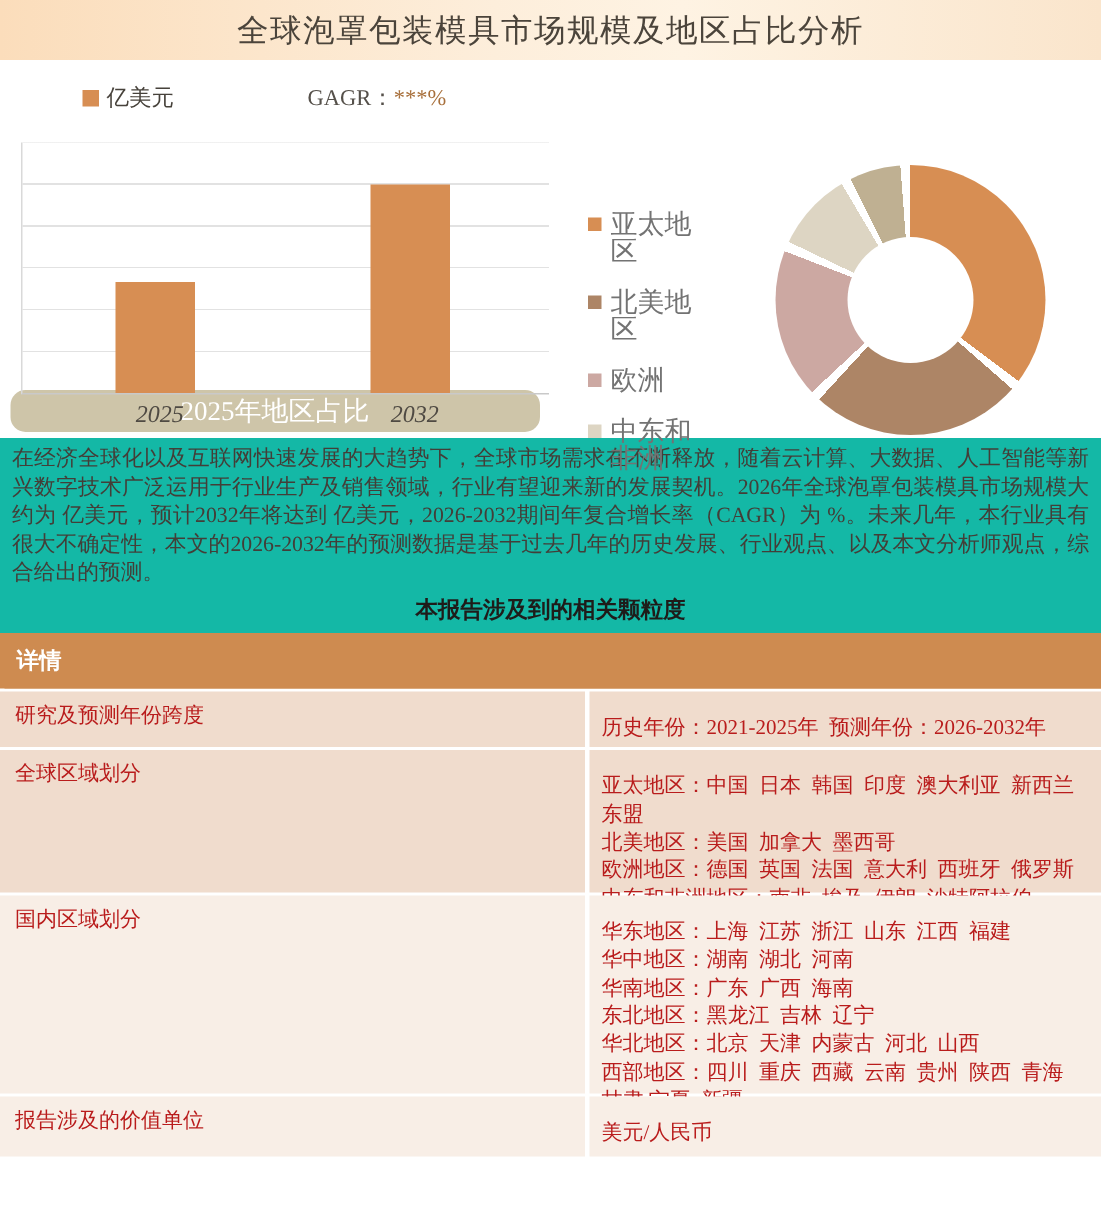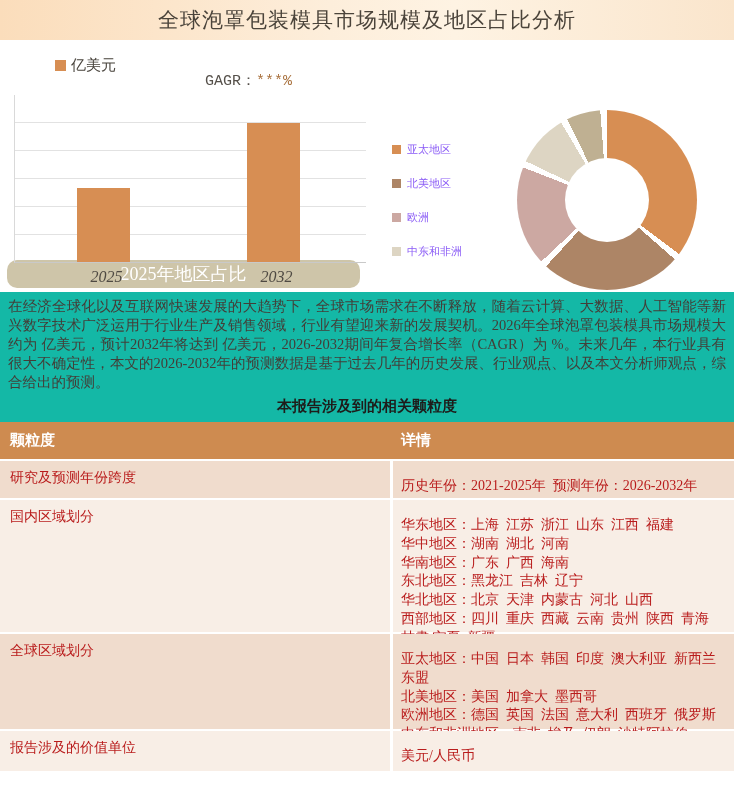--- a/index.html
+++ b/index.html
@@ -12,38 +12,38 @@
   .header .title { font-size:21px; color:#4B443B; letter-spacing:1px; }
 
   
   .charts { position:relative; height:220px; background:#fff; }
 
   
   .bar-panel { position:absolute; left:10px; top:0; width:360px; height:268px; }
   .bar-legend-row { position:absolute; left:0; top:16px; width:100%; height:22px; font-size:15px; }
   .bar-legend { position:absolute; left:45px; top:0; display:flex; align-items:center; color:#47423B; }
   .bar-legend .sq { width:11px; height:11px; margin-right:5px; background:#D78E53; }
-  .cagr { position:absolute; left:195px; top:15px; color:#55504A;font-family:Liberation Mono, monospace; }
+  .cagr { position:absolute; left:195px; top:0; color:#55504A; }
   .cagr .stars { color:#A8703C; }
   .plot { position:absolute; left:4px; top:55px; width:352px; height:168px;
           border-left:1px solid #D9D9D9; border-bottom:1px solid #C9C9C9;
           background-image:repeating-linear-gradient(to top, transparent 0 27px, #E2E2E2 27px 28px); }
   .bar { position:absolute; bottom:0; width:53px; background:#D78E53; }
   .bar.b0 { left:62px; }
   .bar.b1 { left:232px; }
   .x-labels { position:absolute; left:8px; top:228px; width:352px; height:22px;font-style:italic; }
   .x-labels span { position:absolute; width:53px; text-align:center; font-size:16px; color:#4F4A43; }
   .x-labels .x0 { left:62px; }
   .x-labels .x1 { left:232px; }
 
   
   .donut-panel { position:absolute; left:372px; top:0; width:362px; height:268px; }
   .donut-title { padding:8px 4px 0 6px; font-size:18px; line-height:25px; color:#8A5A36; }
   .donut-legend { position:absolute; left:20px; top:100px; width:86px; }
-  .legend-item { display:flex; margin-bottom:16px; font-size:11px; line-height:18px; color:#8b5cf6; }
+  .legend-item { display:flex; margin-bottom:16px; font-size:18px; line-height:18px; color:#737373; }
   .legend-item .sq { flex:0 0 9px; width:9px; height:9px; margin:5px 6px 0 0; }
   .donut { position:absolute; left:145px; top:70px; width:180px; height:180px; border-radius:50%; }
   .donut-hole { position:absolute; left:48px; top:48px; width:84px; height:84px;
                 border-radius:50%; background:#fff; }
 
   
   .tabs { display:flex; height:28px; margin:0 7px; }
   .tab { display:flex; align-items:center; justify-content:center;
          color:#FFFFFF; font-size:18px; }
   .tab-left  { flex:0 0 51%; background:#BA8E6A; }
@@ -129,40 +129,39 @@
 
 <div class="gap"></div>
 
 <div class="para-section">
   <div class="para">在经济全球化以及互联网快速发展的大趋势下，全球市场需求在不断释放，随着云计算、大数据、人工智能等新兴数字技术广泛运用于行业生产及销售领域，行业有望迎来新的发展契机。2026年全球泡罩包装模具市场规模大约为 亿美元，预计2032年将达到 亿美元，2026-2032期间年复合增长率（CAGR）为 %。未来几年，本行业具有很大不确定性，本文的2026-2032年的预测数据是基于过去几年的历史发展、行业观点、以及本文分析师观点，综合给出的预测。</div>
   <div class="table-heading">本报告涉及到的相关颗粒度</div>
 </div>
 
 <div class="grid">
   <div class="trow thead">
-    <div class="c1">颗粒度</div>
     <div class="c2">详情</div>
   </div>
   <div class="trow row-odd r1">
     <div class="c1 cell-text">研究及预测年份跨度</div>
     <div class="c2 cell-text">历史年份：2021-2025年  预测年份：2026-2032年</div>
+  </div>
+  <div class="trow row-odd r3">
+    <div class="c1 cell-text">全球区域划分</div>
+    <div class="c2 cell-text">亚太地区：中国  日本  韩国  印度  澳大利亚  新西兰  东盟
+北美地区：美国  加拿大  墨西哥
+欧洲地区：德国  英国  法国  意大利  西班牙  俄罗斯
+中东和非洲地区：南非  埃及  伊朗  沙特阿拉伯</div>
   </div>
   <div class="trow row-even r2">
     <div class="c1 cell-text">国内区域划分</div>
     <div class="c2 cell-text">华东地区：上海  江苏  浙江  山东  江西  福建
 华中地区：湖南  湖北  河南
 华南地区：广东  广西  海南
 东北地区：黑龙江  吉林  辽宁
 华北地区：北京  天津  内蒙古  河北  山西
 西部地区：四川  重庆  西藏  云南  贵州  陕西  青海  甘肃 宁夏  新疆</div>
   </div>
-  <div class="trow row-odd r3">
-    <div class="c1 cell-text">全球区域划分</div>
-    <div class="c2 cell-text">亚太地区：中国  日本  韩国  印度  澳大利亚  新西兰  东盟
-北美地区：美国  加拿大  墨西哥
-欧洲地区：德国  英国  法国  意大利  西班牙  俄罗斯
-中东和非洲地区：南非  埃及  伊朗  沙特阿拉伯</div>
-  </div>
   <div class="trow row-even r4">
     <div class="c1 cell-text">报告涉及的价值单位</div>
     <div class="c2 cell-text">美元/人民币</div>
   </div>
 </div>
 
 </body></html>

